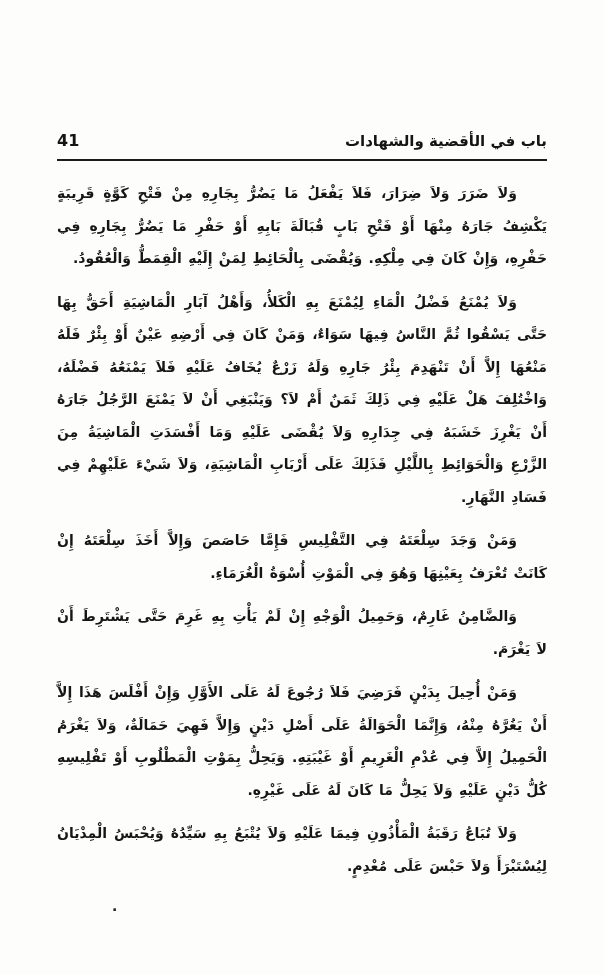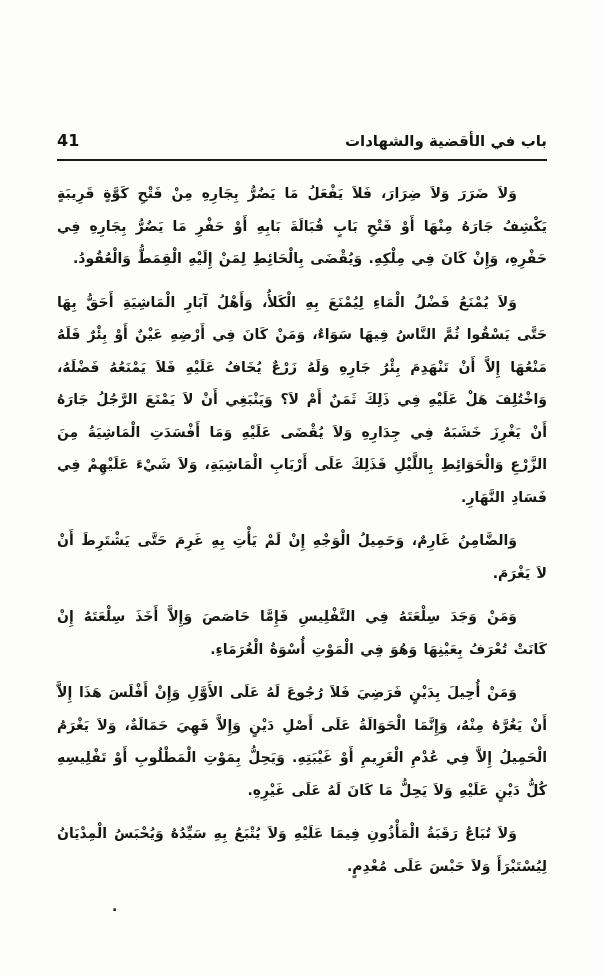--- a/index.html
+++ b/index.html
@@ -80,21 +80,21 @@
   <div class="running-head">
     <span class="chapter-title">باب في الأقضية والشهادات</span>
     <span class="page-number">41</span>
   </div>
 
   <hr class="head-rule">
 
   <div class="page-body">
     <p>وَلاَ ضَرَرَ وَلاَ ضِرَارَ، فَلاَ يَفْعَلُ مَا يَضُرُّ بِجَارِهِ مِنْ فَتْحِ كَوَّةٍ قَرِيبَةٍ يَكْشِفُ جَارَهُ مِنْهَا أَوْ فَتْحِ بَابٍ قُبَالَةَ بَابِهِ أَوْ حَفْرِ مَا يَضُرُّ بِجَارِهِ فِي حَفْرِهِ، وَإِنْ كَانَ فِي مِلْكِهِ. وَيُقْضَى بِالْحَائِطِ لِمَنْ إِلَيْهِ الْقِمَطُّ وَالْعُقُودُ.</p>
     <p>وَلاَ يُمْنَعُ فَضْلُ الْمَاءِ لِيُمْنَعَ بِهِ الْكَلأُ، وَأَهْلُ آبَارِ الْمَاشِيَةِ أَحَقُّ بِهَا حَتَّى يَسْقُوا ثُمَّ النَّاسُ فِيهَا سَوَاءٌ، وَمَنْ كَانَ فِي أَرْضِهِ عَيْنٌ أَوْ بِئْرٌ فَلَهُ مَنْعُهَا إِلاَّ أَنْ تَنْهَدِمَ بِئْرُ جَارِهِ وَلَهُ زَرْعٌ يُخَافُ عَلَيْهِ فَلاَ يَمْنَعُهُ فَضْلَهُ، وَاخْتُلِفَ هَلْ عَلَيْهِ فِي ذَلِكَ ثَمَنٌ أَمْ لاَ؟ وَيَنْبَغِي أَنْ لاَ يَمْنَعَ الرَّجُلُ جَارَهُ أَنْ يَغْرِزَ خَشَبَهُ فِي جِدَارِهِ وَلاَ يُقْضَى عَلَيْهِ وَمَا أَفْسَدَتِ الْمَاشِيَةُ مِنَ الزَّرْعِ وَالْحَوَائِطِ بِاللَّيْلِ فَذَلِكَ عَلَى أَرْبَابِ الْمَاشِيَةِ، وَلاَ شَيْءَ عَلَيْهِمْ فِي فَسَادِ النَّهَارِ.</p>
+    <p>وَمَنْ وَجَدَ سِلْعَتَهُ فِي التَّفْلِيسِ فَإِمَّا حَاصَصَ وَإِلاَّ أَخَذَ سِلْعَتَهُ إِنْ كَانَتْ تُعْرَفُ بِعَيْنِهَا وَهُوَ فِي الْمَوْتِ أُسْوَةُ الْغُرَمَاءِ.</p>
     <p>وَالضَّامِنُ غَارِمٌ، وَحَمِيلُ الْوَجْهِ إِنْ لَمْ يَأْتِ بِهِ غَرِمَ حَتَّى يَشْتَرِطَ أَنْ لاَ يَغْرَمَ.</p>
-    <p>وَمَنْ وَجَدَ سِلْعَتَهُ فِي التَّفْلِيسِ فَإِمَّا حَاصَصَ وَإِلاَّ أَخَذَ سِلْعَتَهُ إِنْ كَانَتْ تُعْرَفُ بِعَيْنِهَا وَهُوَ فِي الْمَوْتِ أُسْوَةُ الْغُرَمَاءِ.</p>
     <p>وَمَنْ أُحِيلَ بِدَيْنٍ فَرَضِيَ فَلاَ رُجُوعَ لَهُ عَلَى الأَوَّلِ وَإِنْ أَفْلَسَ هَذَا إِلاَّ أَنْ يَغُرَّهُ مِنْهُ، وَإِنَّمَا الْحَوَالَةُ عَلَى أَصْلِ دَيْنٍ وَإِلاَّ فَهِيَ حَمَالَةٌ، وَلاَ يَغْرَمُ الْحَمِيلُ إِلاَّ فِي عُدْمِ الْغَرِيمِ أَوْ غَيْبَتِهِ. وَيَحِلُّ بِمَوْتِ الْمَطْلُوبِ أَوْ تَفْلِيسِهِ كُلُّ دَيْنٍ عَلَيْهِ وَلاَ يَحِلُّ مَا كَانَ لَهُ عَلَى غَيْرِهِ.</p>
     <p>وَلاَ تُبَاعُ رَقَبَةُ الْمَأْذُونِ فِيمَا عَلَيْهِ وَلاَ يُتْبَعُ بِهِ سَيِّدُهُ وَيُحْبَسُ الْمِدْيَانُ لِيُسْتَبْرَأَ وَلاَ حَبْسَ عَلَى مُعْدِمٍ.</p>
   </div>
 
   <span class="stray-mark">.</span>
 
 </div>
 
 </body></html>

